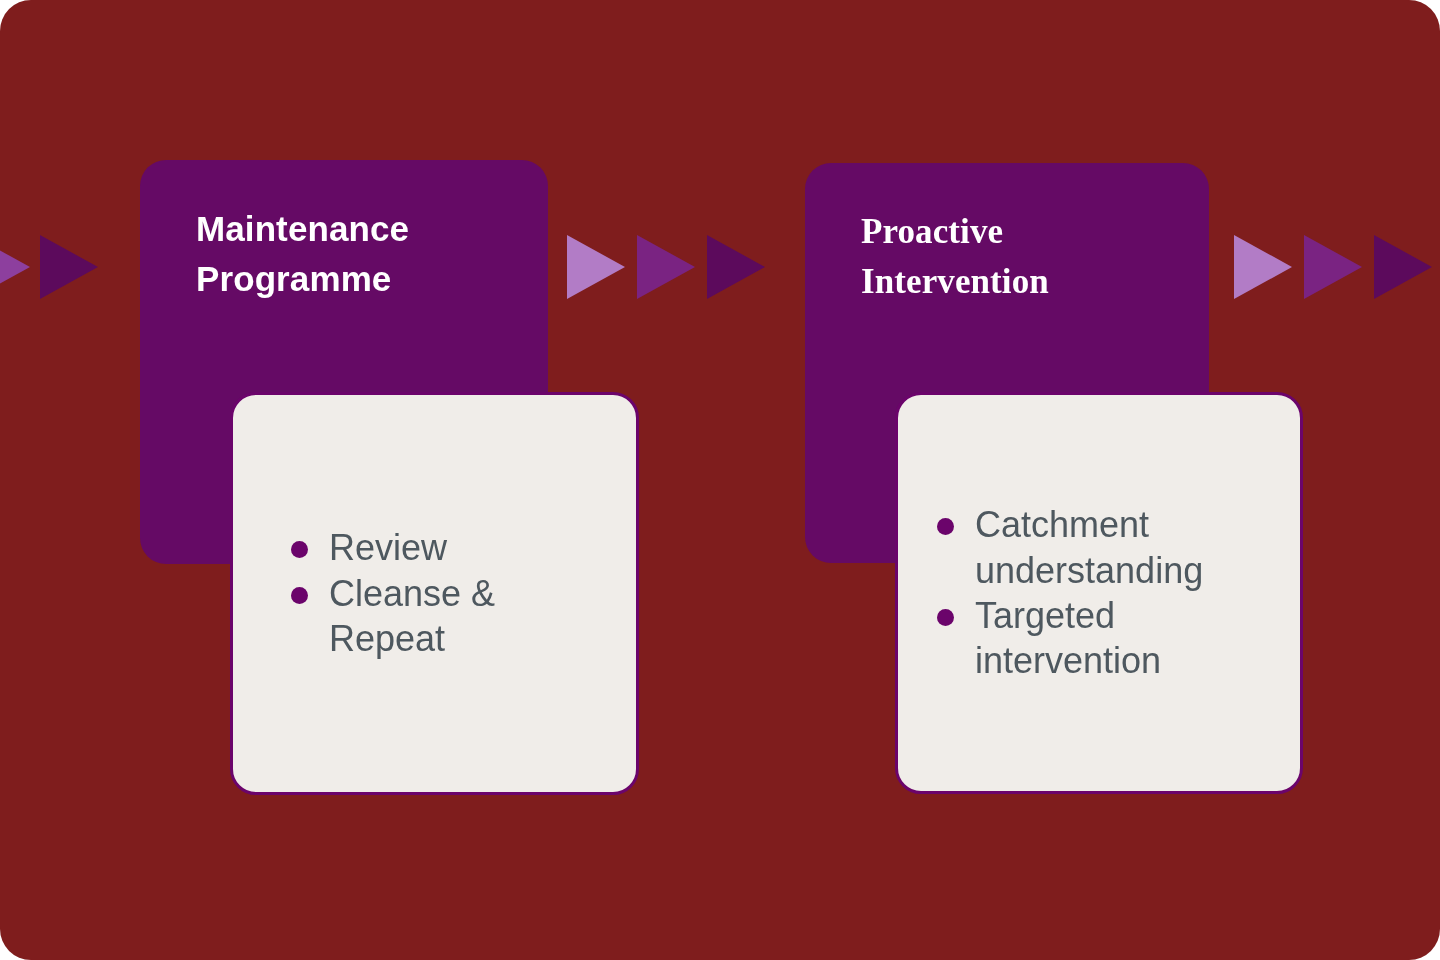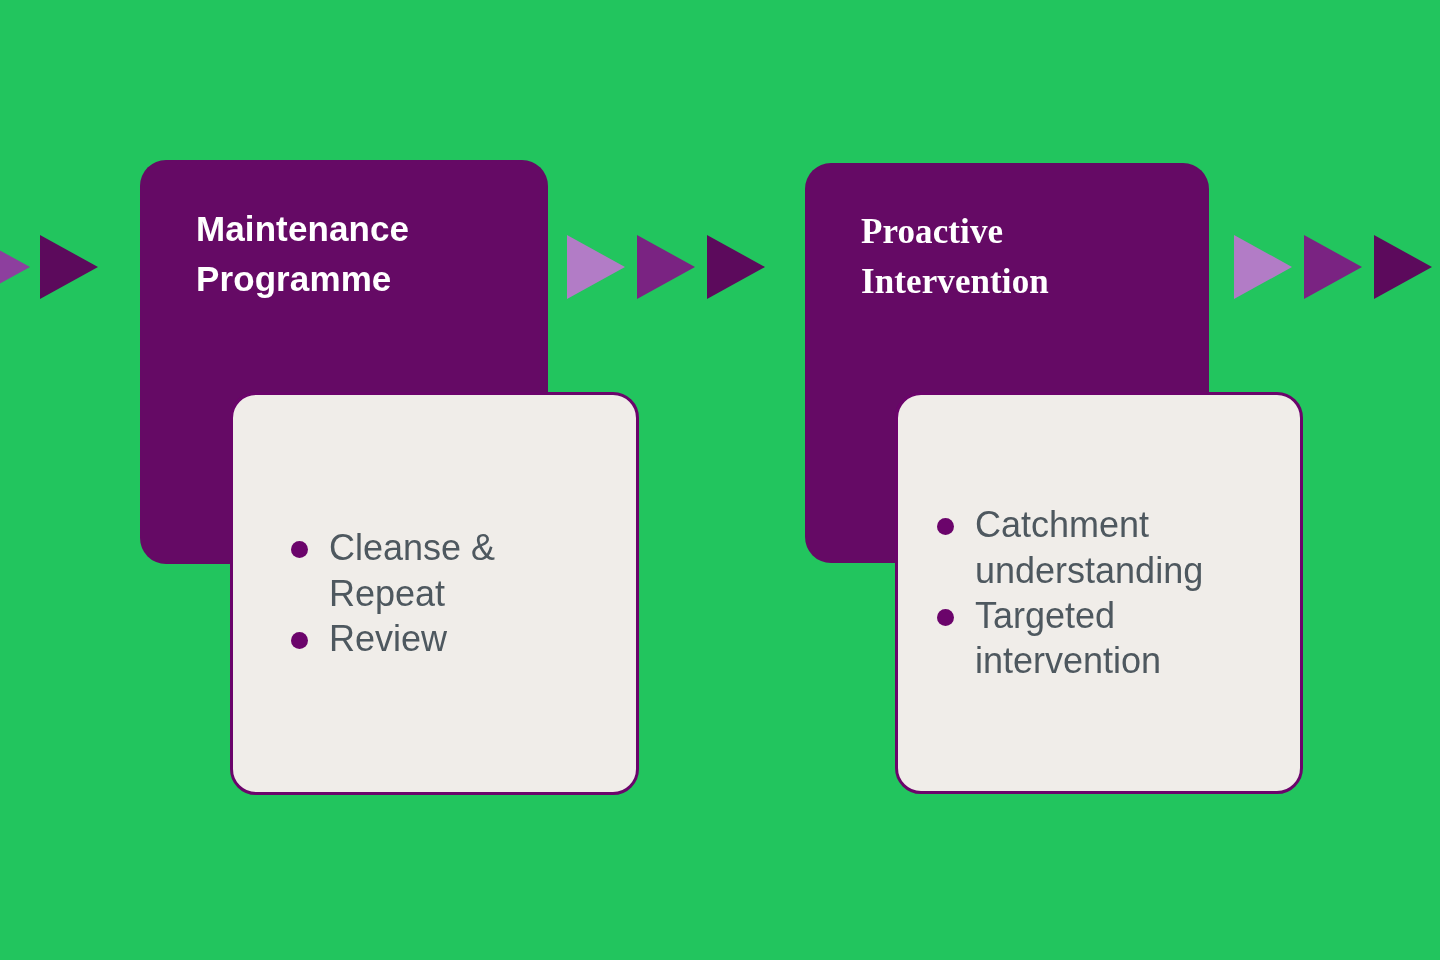--- a/index.html
+++ b/index.html
@@ -14,21 +14,22 @@
     font-family: "Liberation Sans", sans-serif;
     position: relative;
   }
 
   #stage {
     position: absolute;
     left: 0;
     top: 0;
     width: 1440px;
     height: 960px;
-    background: #22c55e;
+    background: #7f1d1d;
+    border-radius: 31px;
   }
 
   
   .arrow-group {
     position: absolute;
     display: flex;
     align-items: center;
   }
   .arrow {
     width: 0;
@@ -105,22 +106,22 @@
     <div class="arrow" style="border-left-color:#5c0a5c;"></div>
   </div>
 
   <div class="stage-block">
     <div class="stage-header" style="left:140px; top:160px; width:408px; height:404px;">
       <p class="stage-title">Maintenance
 Programme</p>
     </div>
     <div class="stage-card" style="left:230px; top:392px; width:409px; height:403px; padding:0 22px 0 55px;">
       <ul class="card-list">
+        <li>Review</li>
         <li>Cleanse &amp; Repeat</li>
-        <li>Review</li>
       </ul>
     </div>
   </div>
 
   <div class="arrow-group" style="left:567px; top:235px; gap:12px;">
     <div class="arrow" style="border-left-color:#b27cc6;"></div>
     <div class="arrow" style="border-left-color:#7a2382;"></div>
     <div class="arrow" style="border-left-color:#5c0a5c;"></div>
   </div>
 

